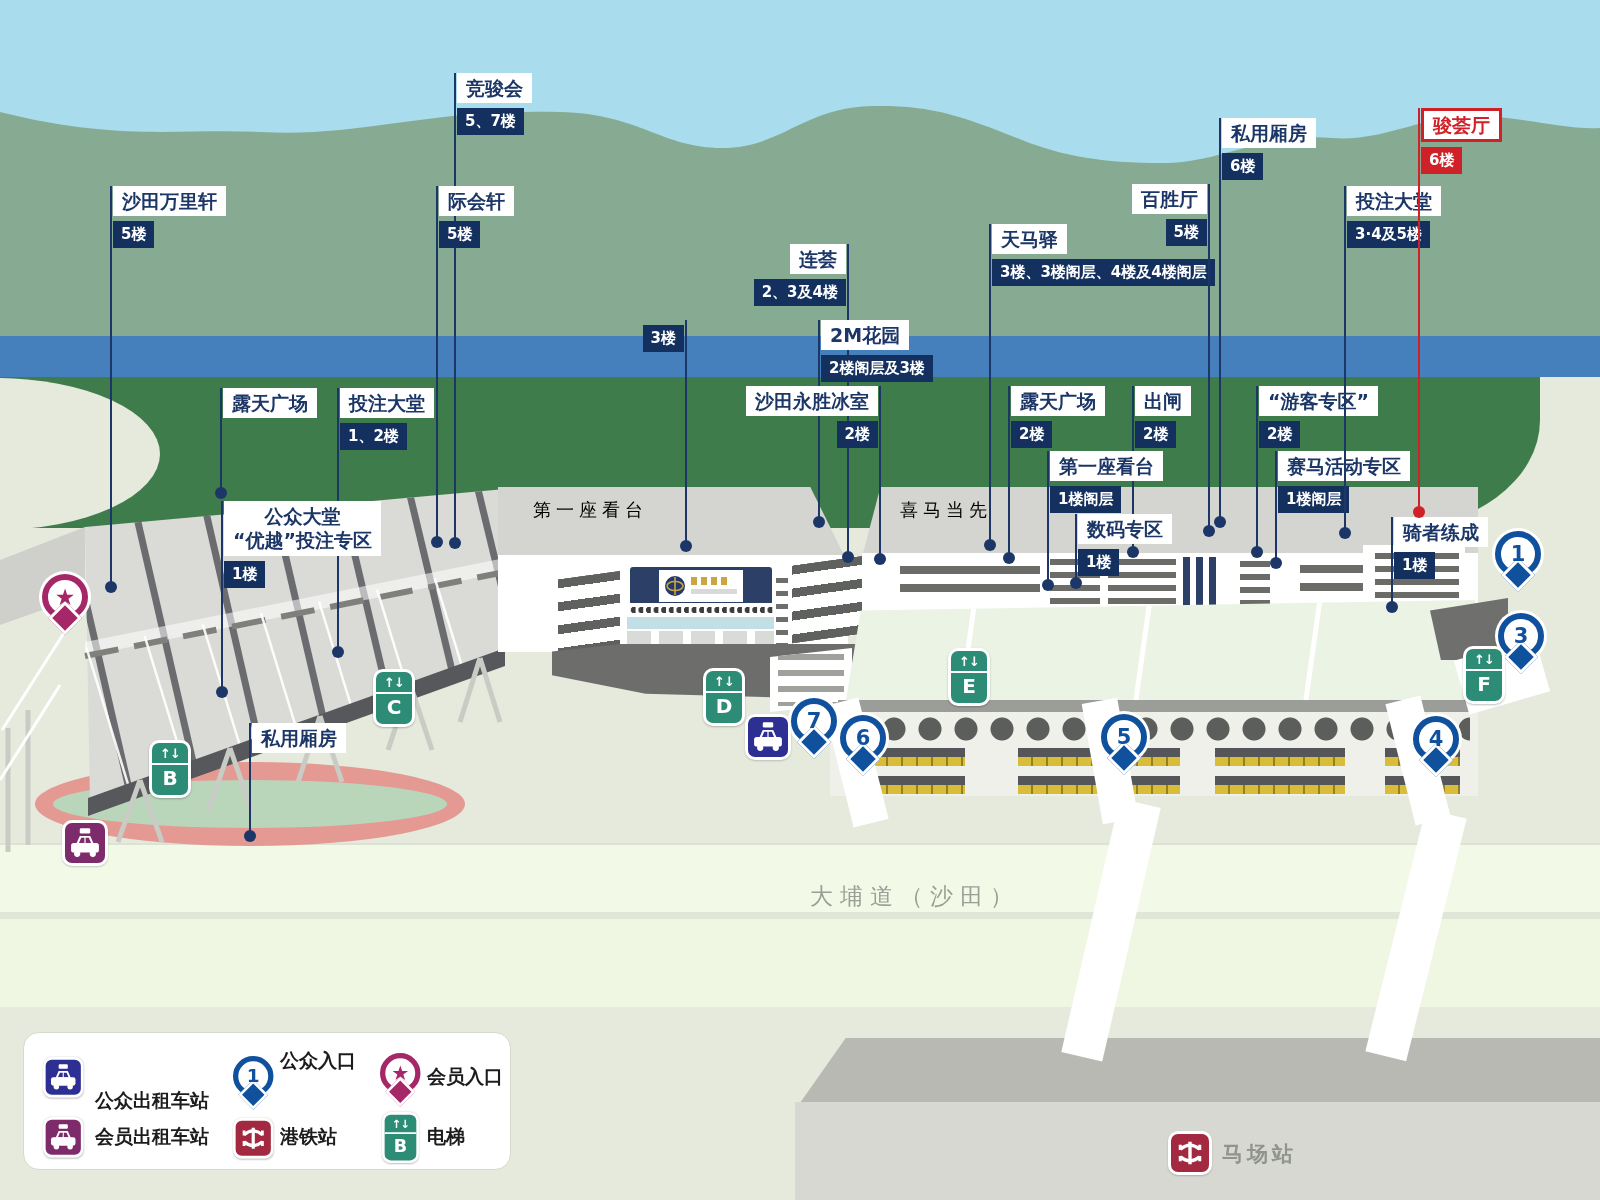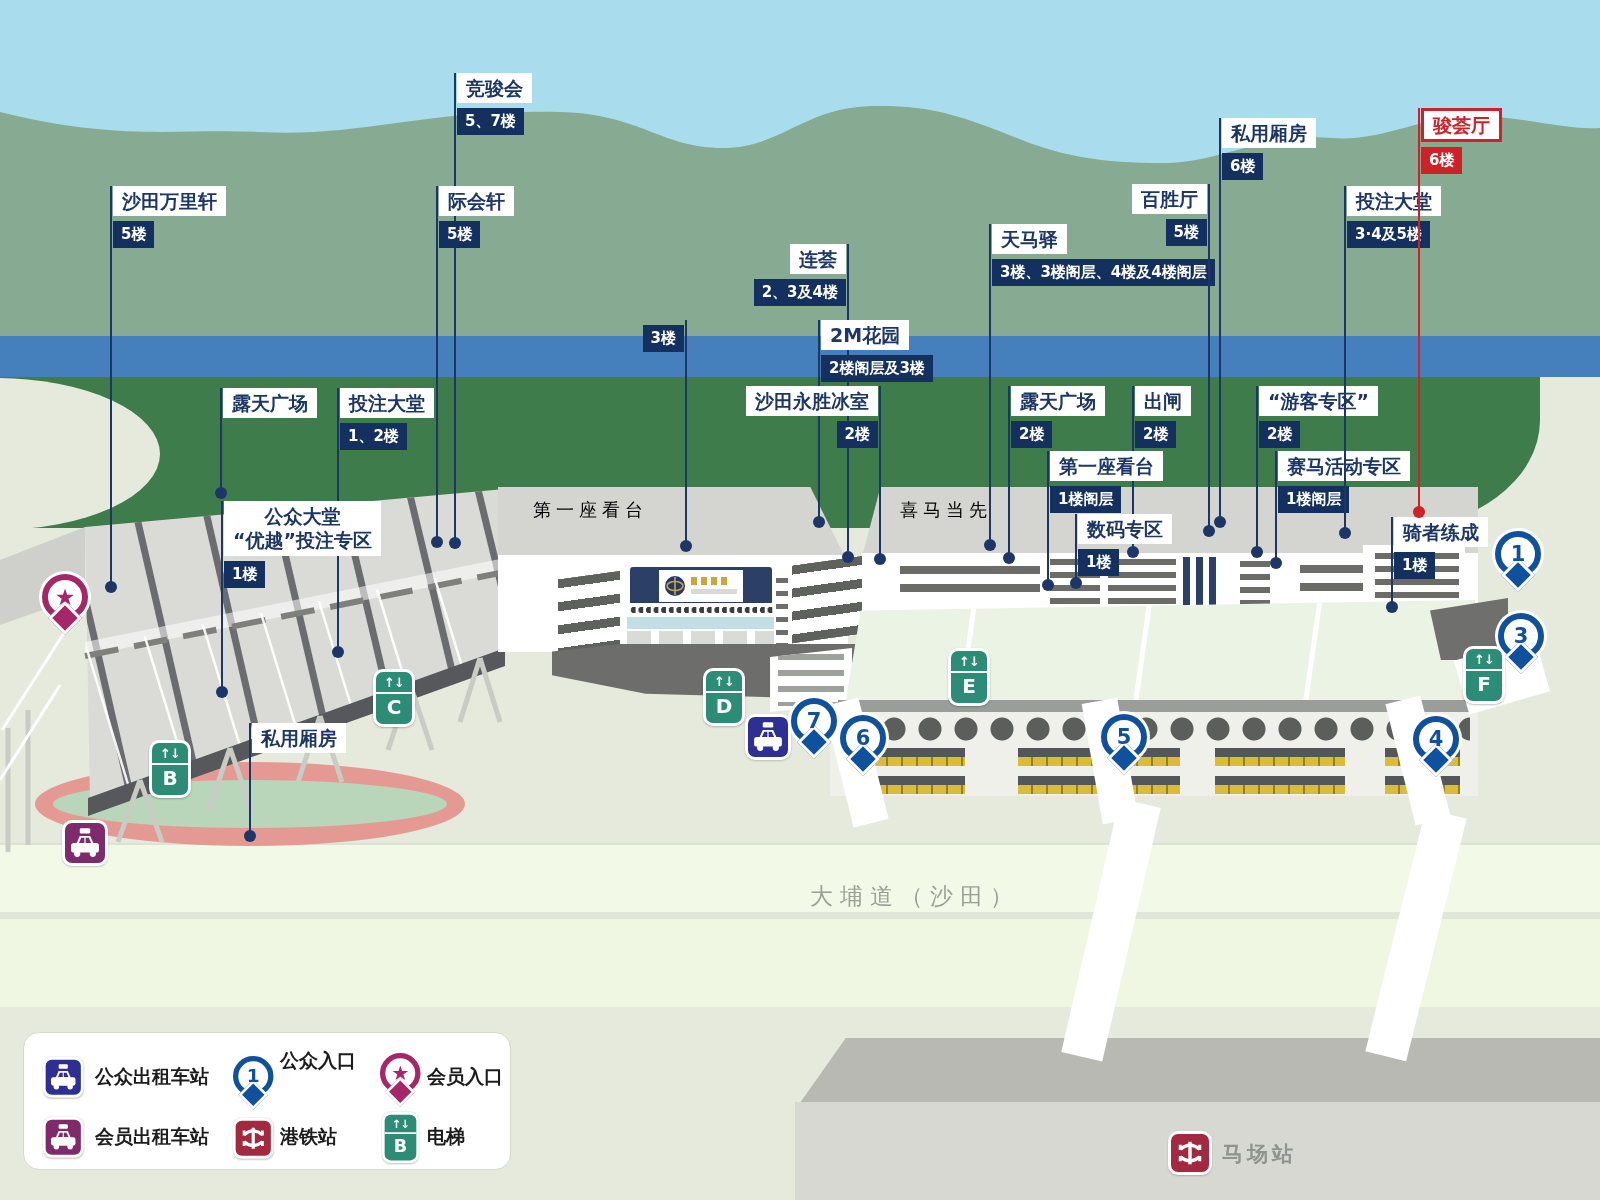--- a/index.html
+++ b/index.html
@@ -497,21 +497,21 @@
       <rect x="17" y="6" width="12" height="6" rx="1.5" fill="#fff"></rect>
       <path d="M13 24 l4 -9 h12 l4 9 z" fill="#fff"></path>
       <path d="M16 23 l2.7 -6 h8.6 l2.7 6 z" fill="currentColor"></path>
       <rect x="22.3" y="16" width="1.4" height="8" fill="#fff"></rect>
       <rect x="7" y="23" width="32" height="11" rx="3" fill="#fff"></rect>
       <circle cx="14" cy="35.5" r="3.6" fill="#fff"></circle>
       <circle cx="32" cy="35.5" r="3.6" fill="#fff"></circle>
     </svg>
   </div>
       </div>
-      <div class="legend-label" style="left:95px;top:1064px;">公众出租车站</div>
+      <div class="legend-label" style="left:95px;top:1088px;">公众出租车站</div>
       <div class="abs lg" style="left:233px;top:1056px;width:50px;height:60px;">
         <div class="pin" style="left:0px;top:0px;z-index:6;">
     <div class="ptail" style="background:#10519e;"></div>
     <span>1</span>
   </div>
       </div>
       <div class="legend-label" style="left:280px;top:1048px;">公众入口</div>
       <div class="abs lg" style="left:380px;top:1053px;width:50px;height:60px;">
         <div class="pin" style="left:0px;top:0px;border-color:#a62767;color:#a62767;font-size:23px;">
     <div class="ptail" style="background:#a62767;"></div>

